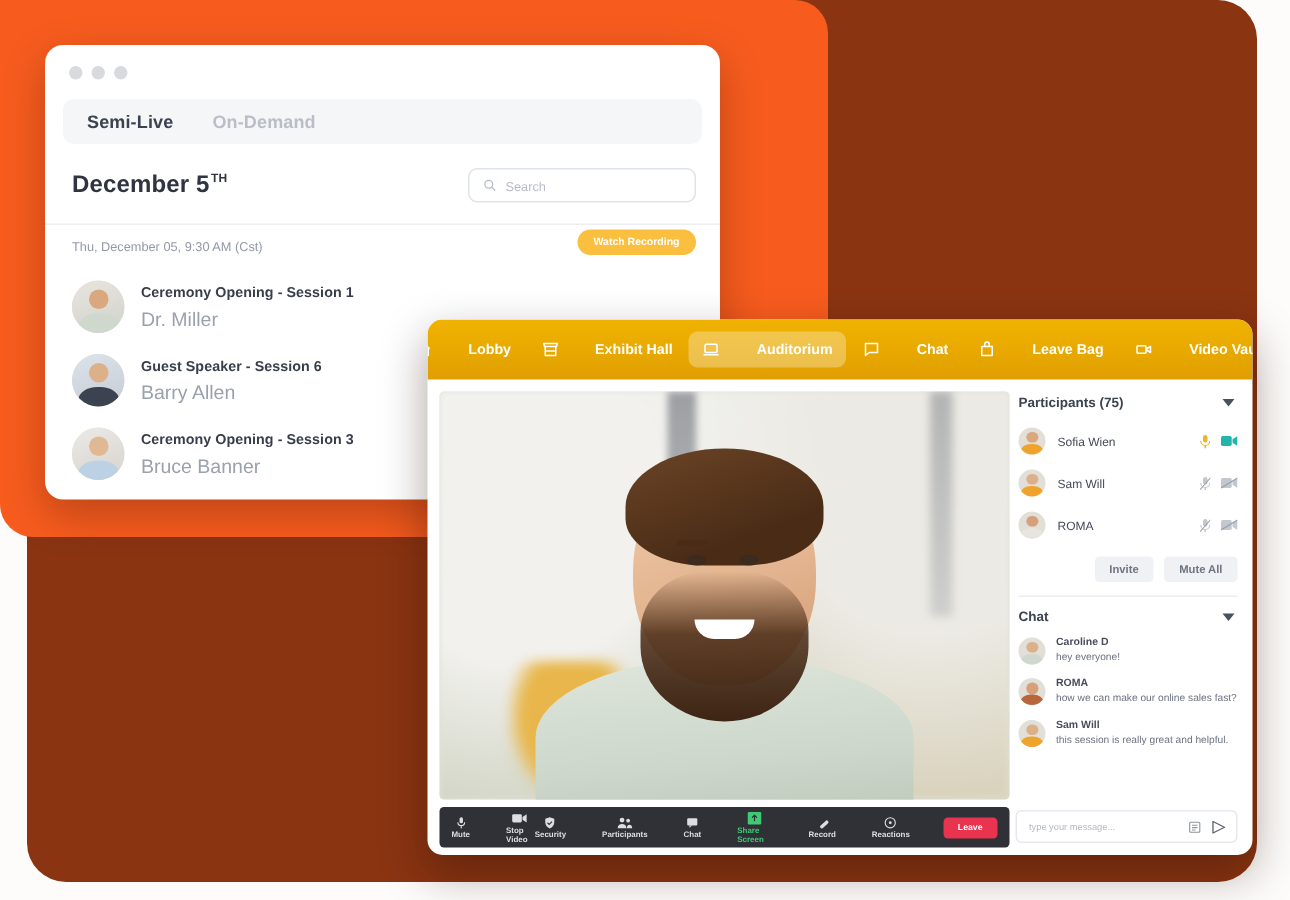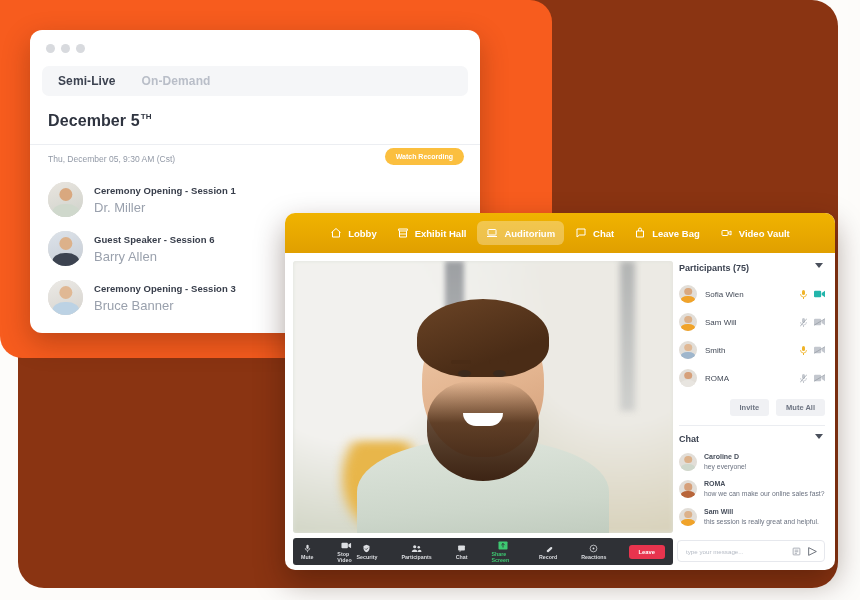--- a/index.html
+++ b/index.html
@@ -91,21 +91,21 @@
     position: absolute; left: 285px; top: 213px; width: 550px; height: 357px;
     background: #ffffff; border-radius: 10px;
     box-shadow: 0 12px 30px rgba(40,12,2,.38);
     overflow: hidden;
   }
   .navbar {
     height: 40px; display: flex; align-items: center; justify-content: center; gap: 2px;
     background: linear-gradient(180deg,#f0b300 0%,#e8a800 55%,#e09f00 100%);
   }
   .navitem {
-    display: flex; align-items: center; gap: 6px; padding: 6px 9px;
+    display: flex; align-items: center; gap: 24px; padding: 6px 9px;
     border-radius: 6px; color: #fff; font-size: 9.5px; font-weight: 700; white-space: nowrap;
   }
   .navitem.active { background: rgba(255,255,255,.30); }
   .navitem svg { display: block; }
 
   .rbody { display: flex; height: 317px; }
   .stagepane { width: 388px; padding: 8px 0 0 8px; }
   .video {
     width: 380px; height: 272px; border-radius: 3px; overflow: hidden; position: relative;
     background: #dfe2da;
@@ -171,21 +171,21 @@
   .ctrl.green .lab { color: #3ec972; }
   .ctrl svg { display: block; }
   .ctrl-spacer { flex: 1; }
   .leave-btn {
     background: #e8344e; color: #fff; font-size: 5.8px; font-weight: 700;
     padding: 4px 10px; border-radius: 3px; border: none;
   }
 
   
   .sidepane { width: 162px; padding: 10px 10px 0 6px; }
-  .pane-head { display: flex; justify-content: space-between; }
+  .pane-head { display: flex; align-items: center; justify-content: space-between; }
   .pane-title { font-size: 9px; font-weight: 700; color: #3b4250; }
   .chev { width: 0; height: 0; border-left: 4px solid transparent; border-right: 4px solid transparent;
           border-top: 5px solid #4a505c; margin-right: 2px; }
 
   .plist { margin-top: 7px; }
   .prow { display: flex; align-items: center; padding: 5px 0; }
   .pav { width: 18px; height: 18px; border-radius: 50%; flex: 0 0 18px; overflow: hidden; position: relative; background:#e2ded8; }
   .pav .head { position:absolute; left:50%; top:16%; transform:translateX(-50%); width:42%; height:42%; border-radius:50%; }
   .pav .body { position:absolute; left:50%; bottom:-16%; transform:translateX(-50%); width:84%; height:56%; border-radius:46% 46% 0 0; }
   .pname { font-size: 8px; color: #434a57; margin-left: 8px; flex: 1; }
@@ -228,20 +228,27 @@
     </div>
 
     <div class="tabbar">
       <span class="tab">Semi-Live</span>
       <span class="tab inactive">On-Demand</span>
     </div>
 
     <div class="daterow">
       <div class="datetitle">
         <span>December 5</span><sup>TH</sup>
+      </div>
+      <div class="searchbox">
+        <svg width="9" height="9" viewBox="0 0 16 16">
+          <circle cx="6.8" cy="6.8" r="4.6" fill="none" stroke="#b6bcc7" stroke-width="1.5"></circle>
+          <line x1="10.3" y1="10.3" x2="14" y2="14" stroke="#b6bcc7" stroke-width="1.5" stroke-linecap="round"></line>
+        </svg>
+        <span class="txt">Search</span>
       </div>
     </div>
 
     <div class="divider"></div>
 
     <div class="keyrow">
       <span class="keytime">Thu, December 05, 9:30 AM (Cst)</span>
     </div>
 
     <div class="sessions">
@@ -478,39 +485,20 @@
                 <line x1="0" y1="17" x2="14" y2="1" stroke="#9aa0a9" stroke-width="1.5"></line>
               </svg>
               <svg width="11" height="8" viewBox="0 0 20 14" fill="#c3c7ce">
                 <rect x="0" y="1" width="13" height="12" rx="2"></rect>
                   <path d="M14 5l6-4v12l-6-4z"></path>
                 <line x1="0" y1="13" x2="20" y2="1" stroke="#9aa0a9" stroke-width="1.5"></line>
               </svg>
             </span>
           </div>
 
-          <div class="prow">
-            <div class="pav">
-              <div class="head" style="background:#e0b894"></div>
-                <div class="body" style="background:#9fb6cc"></div>
-            </div>
-            <span class="pname">Smith</span>
-            <span class="picons">
-              <svg width="7" height="9" viewBox="0 0 14 18" fill="#f0b429">
-                <rect x="4" y="0" width="6" height="10" rx="3"></rect>
-                  <path d="M1 8a6 6 0 0 0 12 0" fill="none" stroke="#f0b429" stroke-width="1.6"></path>
-                  <rect x="6" y="14" width="2" height="4"></rect>
-              </svg>
-              <svg width="11" height="8" viewBox="0 0 20 14" fill="#c3c7ce">
-                <rect x="0" y="1" width="13" height="12" rx="2"></rect>
-                  <path d="M14 5l6-4v12l-6-4z"></path>
-                <line x1="0" y1="13" x2="20" y2="1" stroke="#9aa0a9" stroke-width="1.5"></line>
-              </svg>
-            </span>
-          </div>
 
           <div class="prow">
             <div class="pav">
               <div class="head" style="background:#d6a07a"></div>
                 <div class="body" style="background:#e8e5e0"></div>
             </div>
             <span class="pname">ROMA</span>
             <span class="picons">
               <svg width="7" height="9" viewBox="0 0 14 18" fill="#c3c7ce">
                 <rect x="4" y="0" width="6" height="10" rx="3"></rect>

